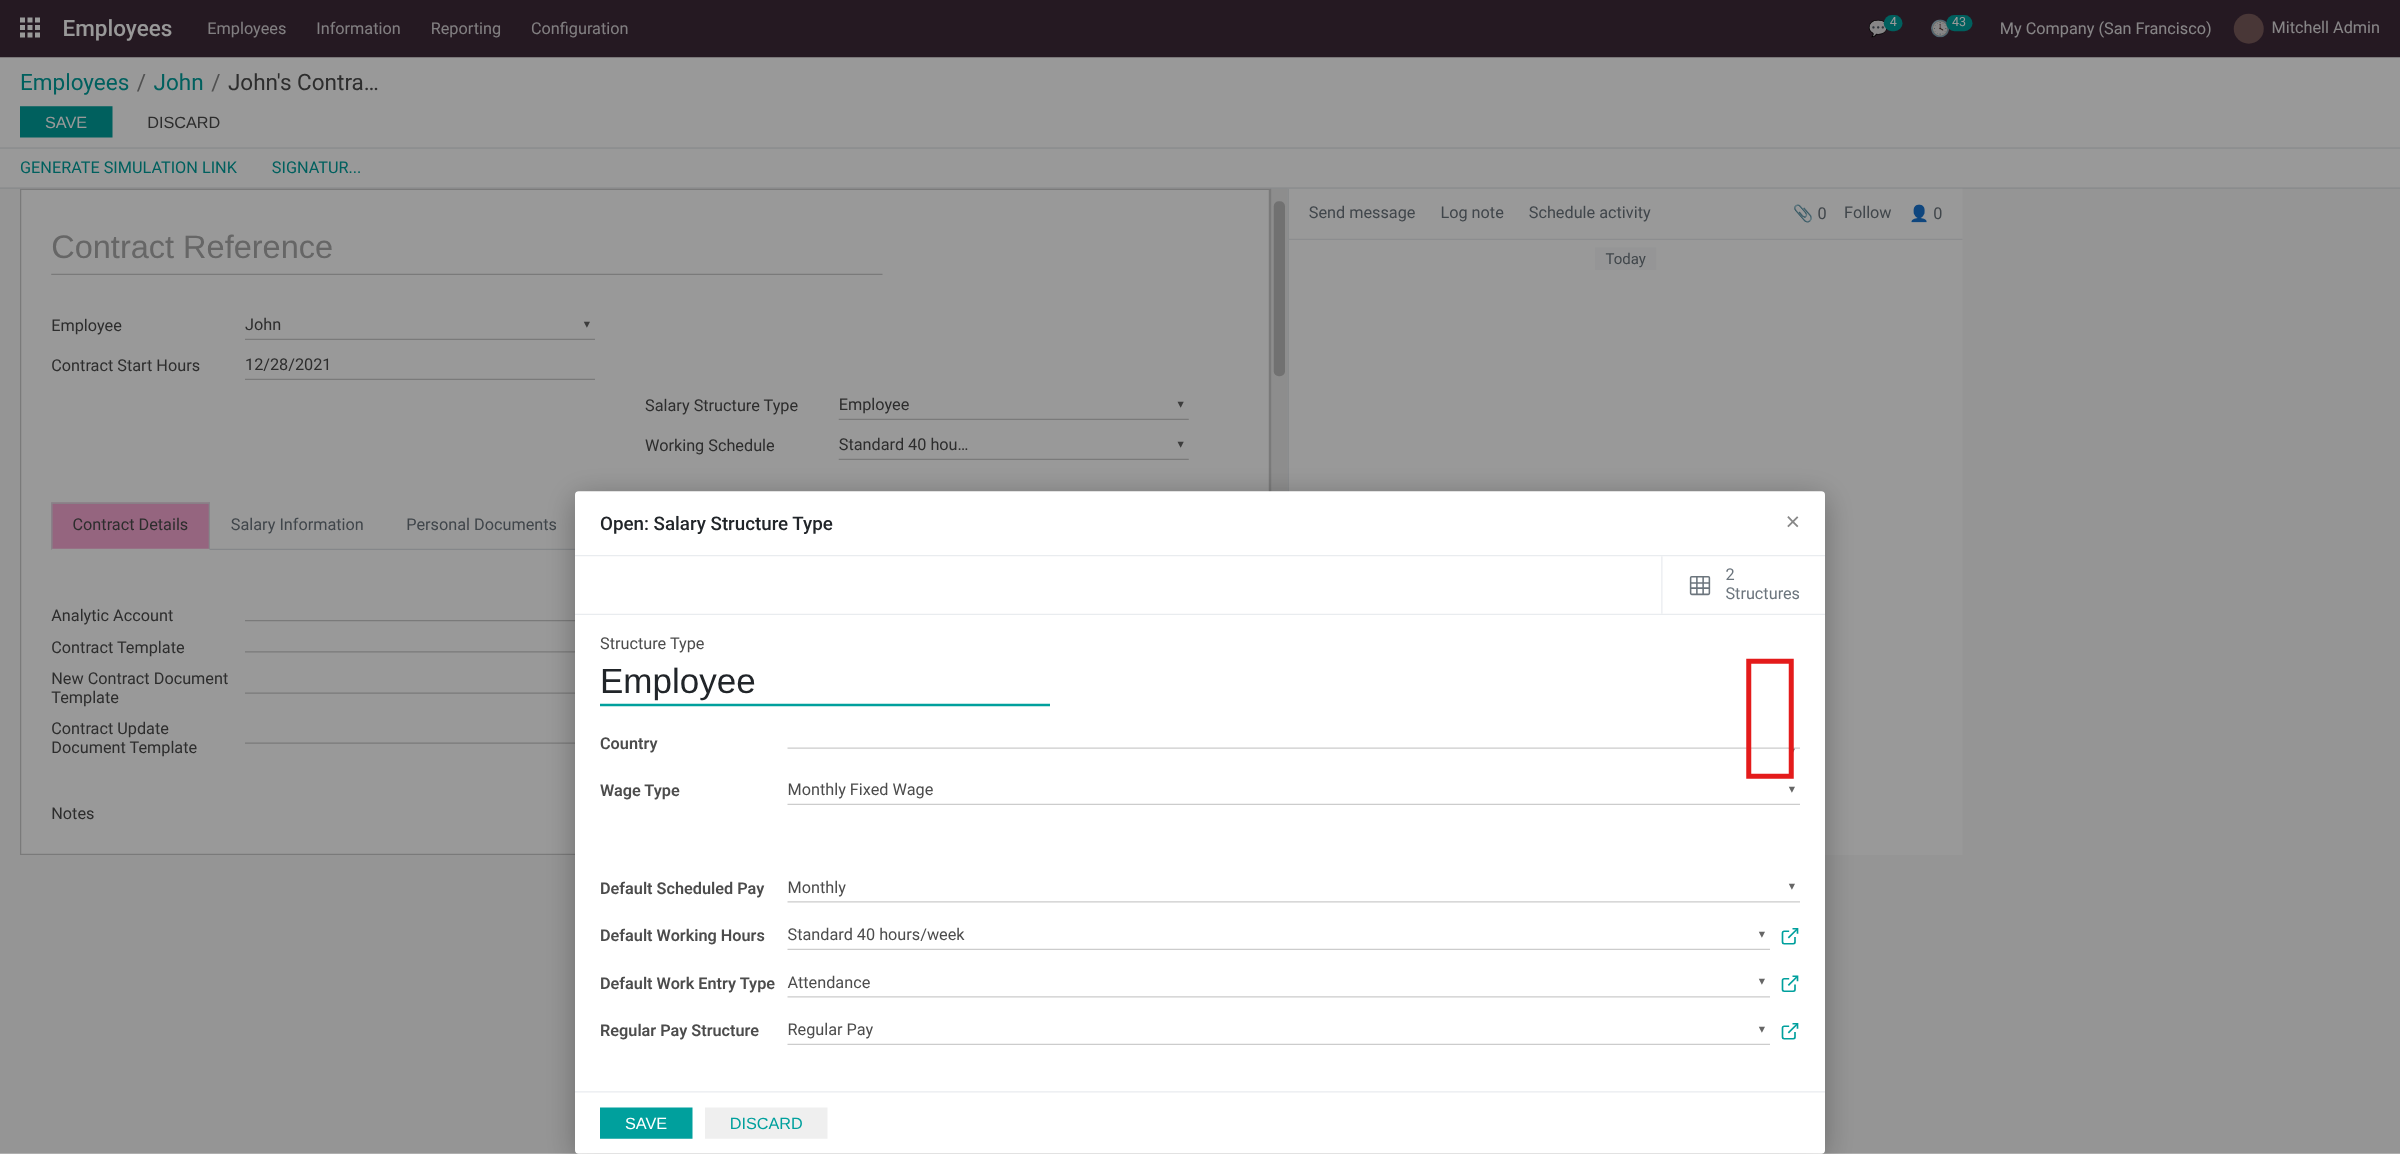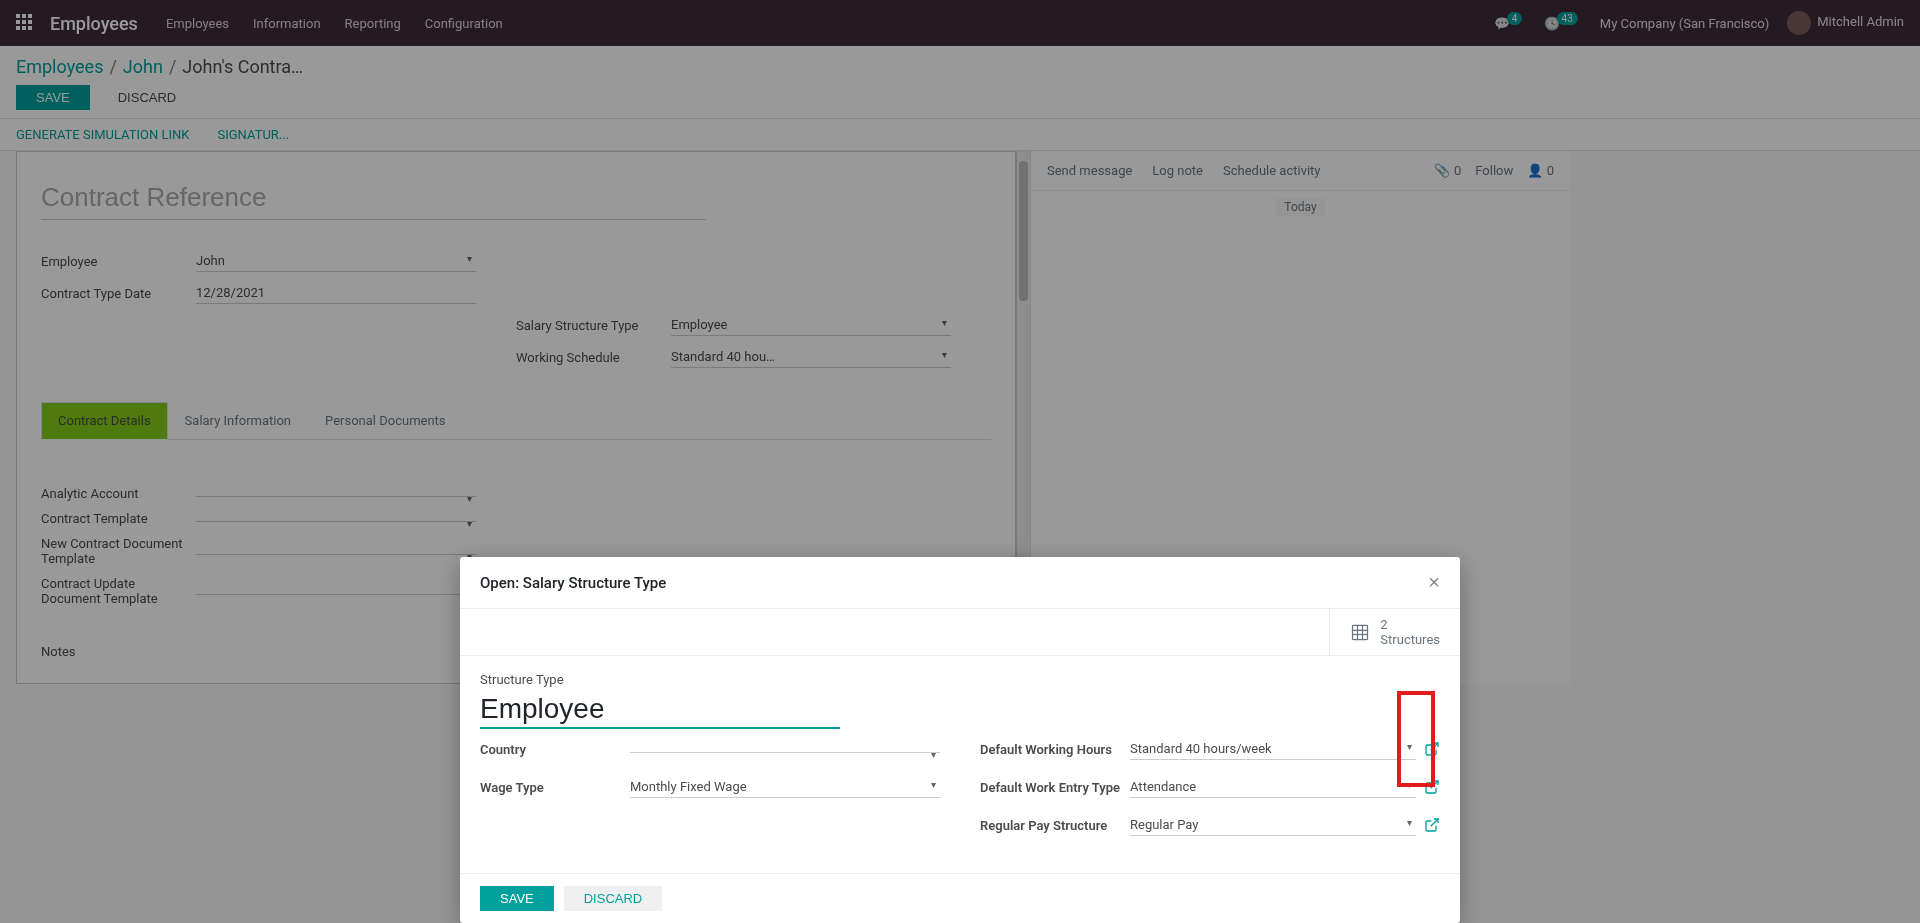--- a/index.html
+++ b/index.html
@@ -46,38 +46,38 @@
 
 .form-group { display: flex; flex-wrap: wrap; margin-top: 30px; }
 .form-row { display: flex; width: 50%; margin-bottom: 10px; align-items: center; }
 .form-row label { width: 155px; font-size: 13px; color: #4c4c4c; }
 .form-row .field { flex: 1; border-bottom: 1px solid #ccc; padding: 3px 0; font-size: 13px; position: relative; max-width: 280px; }
 .form-row .field.nodrop::after { display: none; }
 .form-row .field::after { content: "▾"; position: absolute; right: 4px; top: 3px; font-size: 10px; color: #666; }
 
 .tabs { display: flex; border-bottom: 1px solid #dee2e6; margin-top: 24px; }
 .tab { padding: 10px 16px; font-size: 13px; color: #6c757d; border: 1px solid transparent; cursor: pointer; }
-.tab.active { border: 1px solid #dee2e6; border-bottom: 1px solid #fff; margin-bottom: -1px; color: #4c4c4c; background: #84cc16; }
+.tab.active { border: 1px solid #dee2e6; border-bottom: 1px solid #fff; margin-bottom: -1px; color: #4c4c4c; background: #f9a8d4; }
 
 .tab-content { padding-top: 16px; }
 .notes-label { margin-top: 28px; display: block; }
 
 
 .modal-backdrop { position: fixed; inset: 0; background: rgba(0,0,0,0.4); display: flex; justify-content: center; align-items: flex-end; }
 .modal { background: #fff; width: 1000px; margin-top: 22px; border-radius: 3px; box-shadow: 0 5px 25px rgba(0,0,0,0.3); }
 .modal-header { padding: 14px 20px; border-bottom: 1px solid #e9ecef; display: flex; justify-content: space-between; align-items: center; }
 .modal-header h4 { font-size: 15px; font-weight: 500; color: #212529; }
 .modal-close { color: #888; font-size: 20px; cursor: pointer; background: none; border: none; }
 .modal-statbar { display: flex; justify-content: flex-end; border-bottom: 1px solid #e9ecef; }
 .stat-button { display: flex; align-items: center; gap: 10px; padding: 8px 20px; border-left: 1px solid #e9ecef; color: #6c757d; cursor: pointer; }
 .stat-button .cal-icon { width: 20px; height: 20px; }
 .modal-body { padding: 16px 20px 24px 20px; }
 .modal-body .struct-label { font-size: 13px; color: #4c4c4c; margin-bottom: 4px; }
 .modal-body .struct-input { font-size: 28px; border: none; border-bottom: 2px solid #00a09d; padding: 2px 0; width: 360px; color: #212529; outline: none; }
-.modal-cols { display: flex; gap: 40px; margin-top: 6px; }
+.modal-cols { display: flex; gap: 40px; margin-top: 16px; flex-direction: column; }
 .modal-col { flex: 1; }
 .m-row { display: flex; align-items: center; margin-bottom: 10px; min-height: 28px; }
 .m-row label { width: 150px; font-size: 13px; color: #4c4c4c; font-weight: 600; }
 .m-row .m-field { flex: 1; border-bottom: 1px solid #ccc; padding: 3px 0; font-size: 13px; position: relative; }
 .m-row .m-field::after { content: "▾"; position: absolute; right: 4px; top: 3px; font-size: 10px; color: #666; }
 .ext-link { width: 16px; height: 16px; color: #00a09d; margin-left: 8px; flex-shrink: 0; }
 .modal-footer { padding: 12px 20px; border-top: 1px solid #e9ecef; display: flex; gap: 10px; align-items: center; }
 
 
 .annotation-box { position: absolute; border: 4px solid #e41b1b; pointer-events: none; }
@@ -144,21 +144,21 @@
     <div class="form-title">
       <input placeholder="Contract Reference" style="">
     </div>
     <div class="form-group">
       <div class="form-row">
           <label>Employee</label>
           <div class="field">John</div>
         </div>
       <div class="form-row" style="width:50%"></div>
       <div class="form-row">
-          <label>Contract Type Date</label>
+          <label>Contract Start Hours</label>
           <div class="field nodrop">12/28/2021</div>
         </div>
       <div class="form-row" style="width:50%"></div>
       <div class="form-row" style="width:50%"></div>
       <div class="form-row">
           <label>Salary Structure Type</label>
           <div class="field">Employee</div>
         </div>
       <div class="form-row" style="width:50%"></div>
       <div class="form-row">
@@ -246,20 +246,24 @@
               <label>Country</label>
               <div class="m-field"></div>
             </div>
           <div class="m-row">
               <label>Wage Type</label>
               <div class="m-field">Monthly Fixed Wage</div>
             </div>
         </div>
         <div class="modal-col">
           <div class="m-row">
+              <label>Default Scheduled Pay</label>
+              <div class="m-field">Monthly</div>
+            </div>
+          <div class="m-row">
               <label>Default Working Hours</label>
               <div class="m-field">Standard 40 hours/week</div>
             <svg class="ext-link" viewBox="0 0 24 24" fill="none" stroke="#00a09d" stroke-width="2">
                 <path d="M18 13v6a2 2 0 0 1-2 2H5a2 2 0 0 1-2-2V8a2 2 0 0 1 2-2h6"></path>
                 <polyline points="15 3 21 3 21 9"></polyline>
                 <line x1="10" y1="14" x2="21" y2="3"></line>
               </svg>
           </div>
           <div class="m-row">
               <label>Default Work Entry Type</label>

